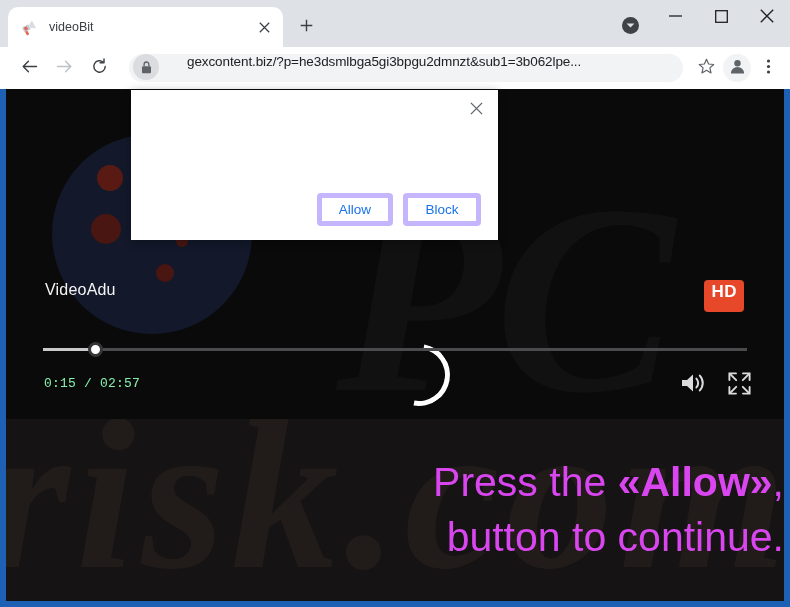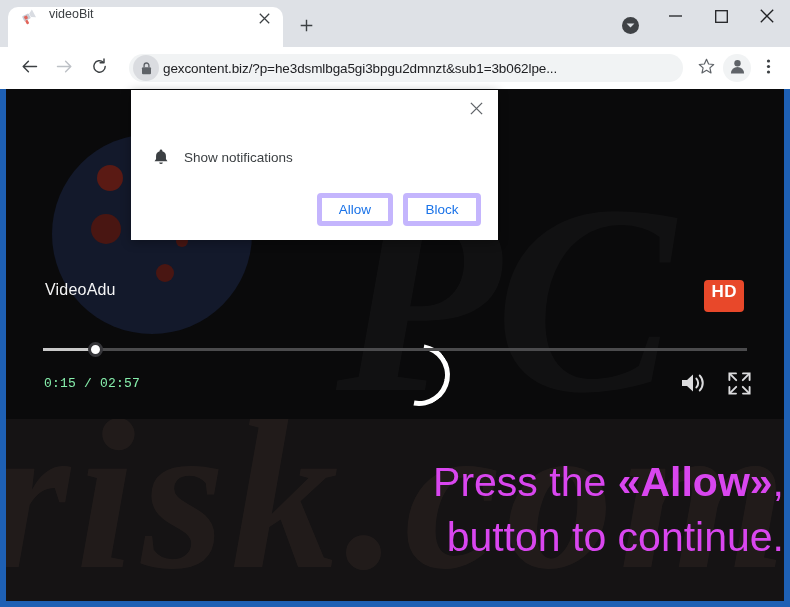--- a/index.html
+++ b/index.html
@@ -20,21 +20,21 @@
 
   
   .tabstrip {
     position: absolute; left: 0; top: 0; right: 0; height: 47px;
     background: #dee1e6;
     display: flex; align-items: flex-end;
   }
   .tabstrip-left-pad { width: 8px; height: 100%; }
   .tab {
     position: relative;
-    display: flex; align-items: flex-start;
+    display: flex; align-items: center;
     height: 40px; width: 275px;
     background: #ffffff;
     border-radius: 10px 10px 0 0;
     padding: 0 8px 0 12px;
     margin-bottom: 0;
   }
   .tab .favicon {
     width: 18px; height: 18px; flex: 0 0 18px;
     margin-right: 11px;
     position: relative;
@@ -83,24 +83,25 @@
     width: 30px; height: 30px; margin-right: 5px;
     display: flex; align-items: center; justify-content: center;
     border-radius: 50%;
   }
   .navbtn.first { margin-left: 6px; }
   .omnibox {
     flex: 1 1 auto;
     height: 28px;
     background: #f1f3f4;
     border-radius: 14px;
-    display: flex; align-items: center;
+    display: flex; 
     margin: 0 6px 0 10px;
     padding-left: 4px;
     overflow: hidden;
+    gap: 24px;
   }
   .lockwrap {
     width: 26px; height: 26px; flex: 0 0 26px;
     display: flex; align-items: center; justify-content: center;
     background: #dadce0; border-radius: 50%;
     margin-right: 4px;
   }
   .urltext {
     font-size: 13.5px; color: #202124;
     white-space: nowrap; overflow: hidden;
@@ -438,28 +439,19 @@
       </div>
     </div>
   </div>
 
   <div class="permbubble">
     <span class="perm-close">
       <svg width="13" height="13" viewBox="0 0 13 13">
         <path d="M0.9 0.9 L12.1 12.1 M12.1 0.9 L0.9 12.1" stroke="#5f6368" stroke-width="1.3" fill="none"></path>
       </svg>
     </span>
-    <div class="perm-row">
-      <span class="bell">
-        <svg width="16" height="18" viewBox="0 0 16 18">
-          <path d="M8 1.4 a1.35 1.35 0 0 1 1.35 1.35 v0.5 a4.9 4.9 0 0 1 3.6 4.7 v3.1 l1.5 2.3 H1.55 l1.5 -2.3 v-3.1 a4.9 4.9 0 0 1 3.6 -4.7 v-0.5 A1.35 1.35 0 0 1 8 1.4 Z" fill="#3c4043"></path>
-          <path d="M6.1 14.6 a1.95 1.95 0 0 0 3.8 0 Z" fill="#3c4043"></path>
-        </svg>
-      </span>
-      <span class="perm-opt">Show notifications</span>
-    </div>
     <div class="perm-actions">
       <div class="pbtn">Allow</div>
       <div class="pbtn block">Block</div>
     </div>
   </div>
 
 </div>
 
 </body></html>

